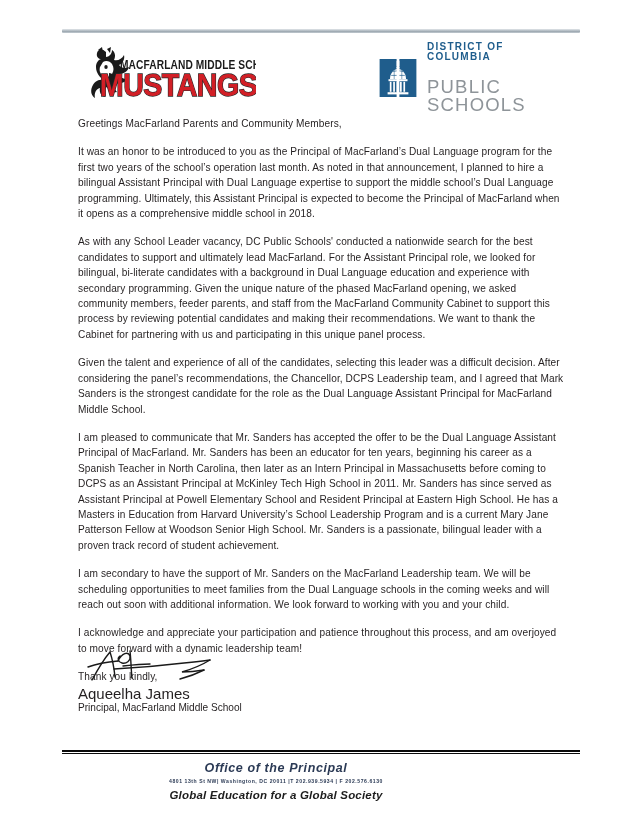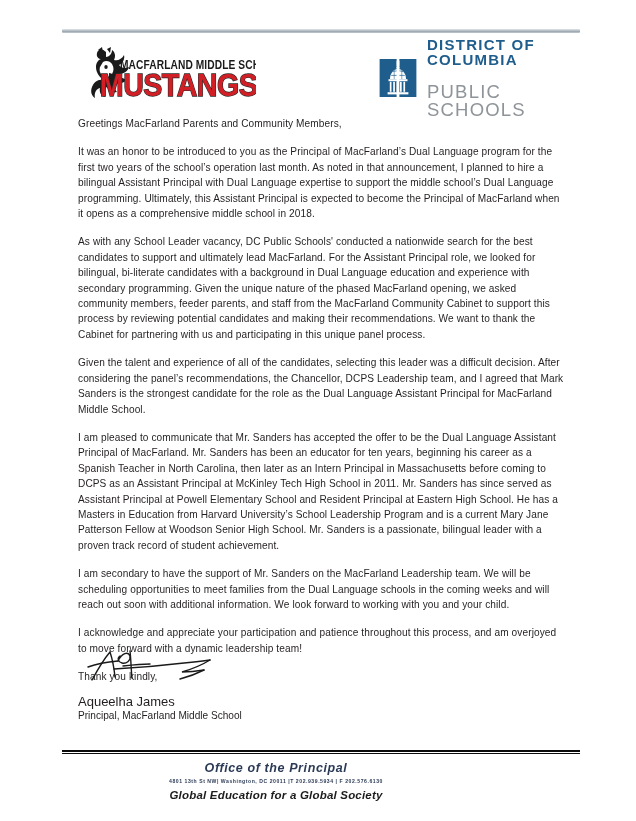--- a/index.html
+++ b/index.html
@@ -69,21 +69,21 @@
     flex: 0 0 40px;
   }
   .dcps-mark svg { display: block; }
   .dcps-words {
     display: flex;
     flex-direction: column;
     justify-content: center;
     line-height: 1;
   }
   .dcps-line1 {
-    font-size: 15px;
+    font-size: 10px;
     letter-spacing: 1.25px;
     font-weight: bold;
     color: #1f5d8c;
     margin-bottom: 16px;
   }
   .dcps-line2 {
     font-size: 18.5px;
     letter-spacing: 1.2px;
     color: #8e9499;
     font-weight: normal;
@@ -118,24 +118,24 @@
     top: 647px;
     width: 300px;
   }
   .signature-mark {
     width: 160px;
     height: 38px;
     margin-left: 6px;
   }
   .signature-mark svg { display: block; }
   .sign-name {
-    font-size: 13px;
+    font-size: 15px;
     line-height: 14px;
     color: #231f20;
-    margin-top: 10px;
+    margin-top: 2px;
   }
   .sign-title {
     font-size: 10.1px;
     line-height: 14px;
     color: #231f20;
   }
 
   
   .footer-rule {
     position: absolute;

